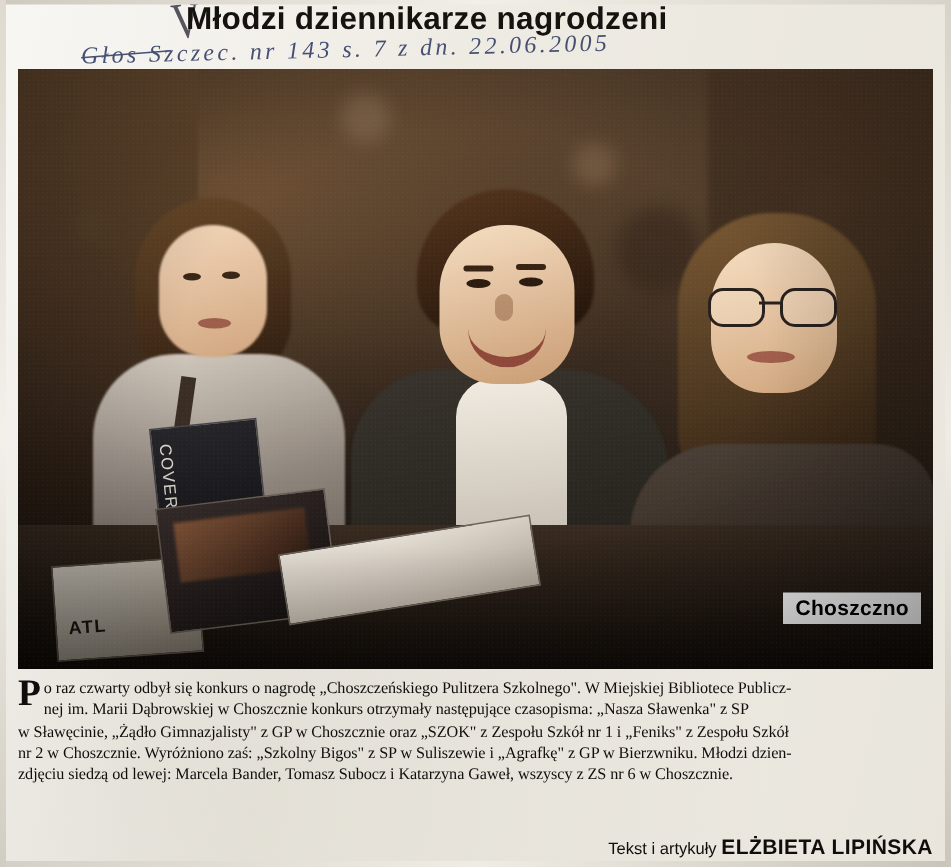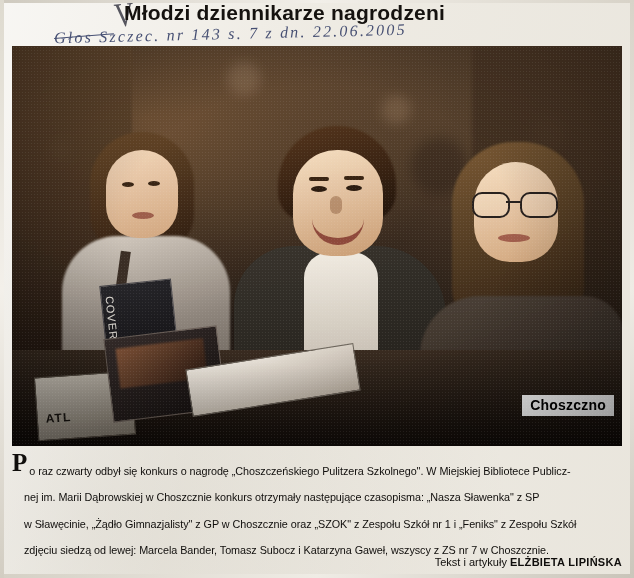--- a/index.html
+++ b/index.html
@@ -344,43 +344,44 @@
     width: 610px;
     height: 98px;
     color: #100e0c;
     font-family: "Liberation Sans", sans-serif;
     font-size: 10.8px;
     line-height: 14.3px;
     letter-spacing: -0.05px;
     text-align: justify;
   }
   .article p {
-    margin: 12px;
+    margin: 0;
     white-space: nowrap;
+    font-family: Liberation Serif, serif;
   }
   .dropcap {
     float: left;
     font-family: "Liberation Serif", serif;
     font-weight: bold;
     font-size: 25px;
     line-height: 20px;
     margin: 1px 2px 0 0;
     color: #100e0c;
   }
   .byline {
     position: absolute;
     left: 12px;
     top: 556px;
     width: 610px;
     text-align: right;
     font-family: "Liberation Sans", sans-serif;
     font-size: 11px;
     color: #100e0c;
   }
-  .byline b { font-size: 11px; letter-spacing: 0.3px; margin-top: 28px; }
+  .byline b { font-size: 14px; letter-spacing: 0.3px; margin-top: 28px; }
 
   
   .edge-top { position:absolute; left:0; top:0; width:634px; height:3px; background:linear-gradient(90deg,#cfcabf,#f2efe9,#d8d3c8); }
   .edge-bottom { position:absolute; left:0; bottom:0; width:634px; height:4px; background:linear-gradient(90deg,#d5d0c5,#efece5,#c9c4b9); }
   .edge-left { position:absolute; left:0; top:0; width:4px; height:578px; background:linear-gradient(180deg,#dedacf,#f3f0ea,#d2cdc2); }
   .edge-right { position:absolute; right:0; top:0; width:4px; height:578px; background:linear-gradient(180deg,#d8d3c8,#efece5,#cbc6bb); }
 </style>
 </head>
 <body>
 
@@ -447,21 +448,22 @@
     <div class="photo-caption">Choszczno</div>
     <div class="photo-vignette"></div>
     <div class="halftone"></div>
   </div>
 
   <div class="article">
     <span class="dropcap">P</span>
     <p>o raz czwarty odbył się konkurs o nagrodę „Choszczeńskiego Pulitzera Szkolnego". W Miejskiej Bibliotece Publicz-</p>
     <p>nej im. Marii Dąbrowskiej w Choszcznie konkurs otrzymały następujące czasopisma: „Nasza Sławenka" z SP</p>
     <p>w Sławęcinie, „Żądło Gimnazjalisty" z GP w Choszcznie oraz „SZOK" z Zespołu Szkół nr 1 i „Feniks" z Zespołu Szkół</p>
-    <p>zdjęciu siedzą od lewej: Marcela Bander, Tomasz Subocz i Katarzyna Gaweł, wszyscy z ZS nr 7 w Choszcznie.</p>
+    <p>nr 2 w Choszcznie. Wyróżniono zaś: „Szkolny Bigos" z SP w Suliszewie i „Agrafkę" z GP w Bierzwniku. Młodzi dzien-</p>
+    <p>zdjęciu siedzą od lewej: Marcela Bander, Tomasz Subocz i Katarzyna Gaweł, wszyscy z ZS nr 6 w Choszcznie.</p>
   </div>
 
   <div class="byline">
     <span>Tekst i artykuły</span>
     <b>ELŻBIETA LIPIŃSKA</b>
   </div>
 
   <div class="edge-top"></div>
   <div class="edge-bottom"></div>
   <div class="edge-left"></div>

